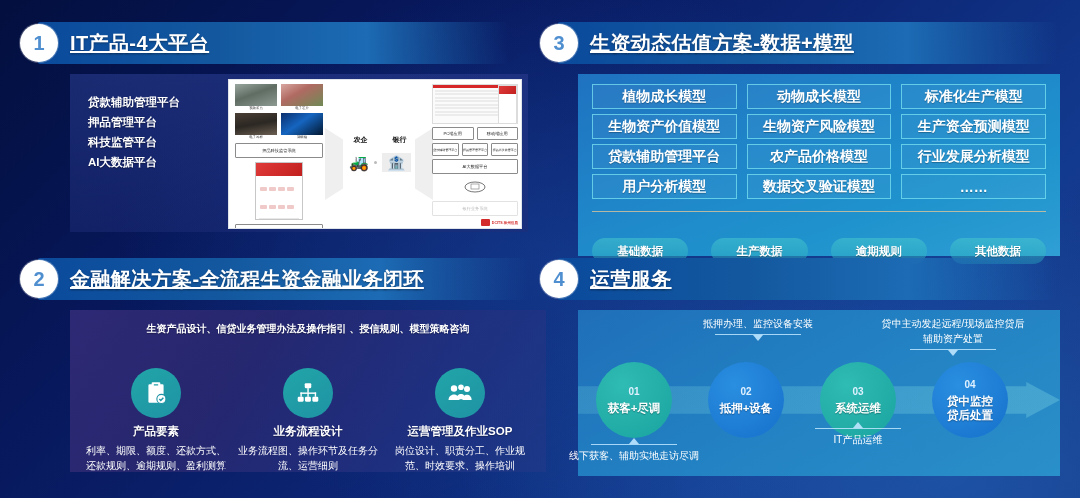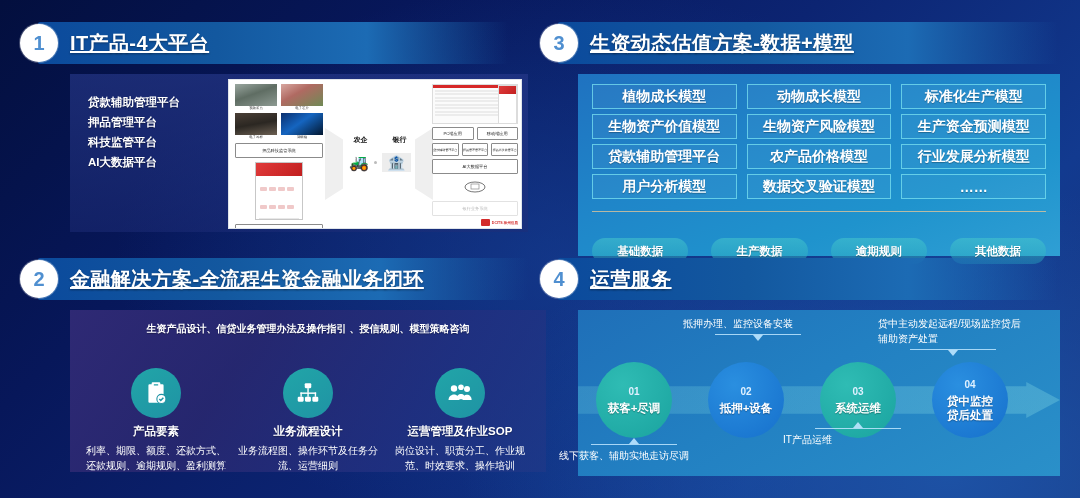--- a/index.html
+++ b/index.html
@@ -165,21 +165,21 @@
     background:linear-gradient(90deg,rgba(120,215,225,.22),rgba(140,225,230,.30));
     clip-path:polygon(0 12%,93% 12%,93% 0,100% 50%,93% 100%,93% 88%,0 88%);
   }
   .step{position:absolute;width:76px;height:76px;border-radius:50%;
     display:flex;flex-direction:column;align-items:center;justify-content:center;top:52px;}
   .step.teal{background:radial-gradient(circle at 35% 30%,#2fbcb4,#1aa39f);}
   .step.blue{background:radial-gradient(circle at 35% 30%,#2a8fe0,#1670cc);}
   .stp-num{color:#dff1ff;font-size:10px;font-weight:700;margin-bottom:4px;}
   .stp-lbl{color:#ffffff;font-size:11.5px;font-weight:700;text-align:center;line-height:14px;
     text-shadow:0 1px 1px rgba(0,0,0,.3);}
-  .ann{position:absolute;width:150px;text-align:left;color:#ffffff;font-size:10px;line-height:15px;}
+  .ann{position:absolute;width:150px;text-align:center;color:#ffffff;font-size:10px;line-height:15px;}
   .ann .ul{height:1px;background:rgba(190,230,255,.85);margin:3px auto 0;width:86px;position:relative;}
   .ann .ul:after{
     content:"";position:absolute;left:50%;transform:translateX(-50%);
     border-left:5px solid transparent;border-right:5px solid transparent;
   }
   .ann.top .ul:after{top:1px;border-top:6px solid rgba(190,230,255,.9);}
   .ann.bot .ul{margin:0 auto 3px;}
   .ann.bot .ul:after{bottom:1px;border-bottom:6px solid rgba(190,230,255,.9);}
 </style>
 </head>

